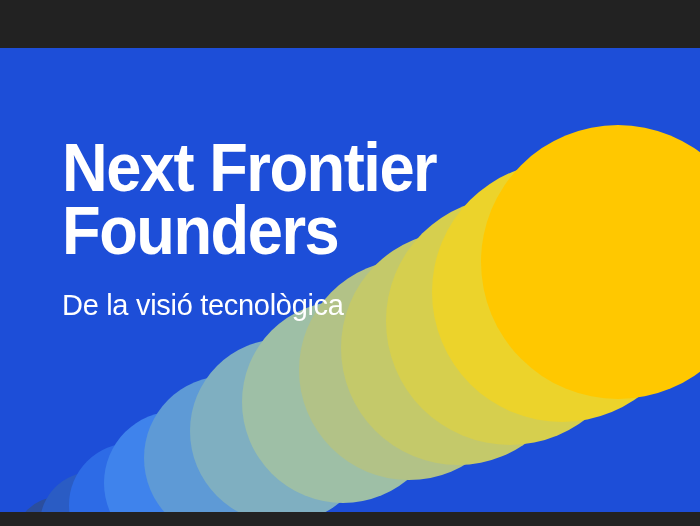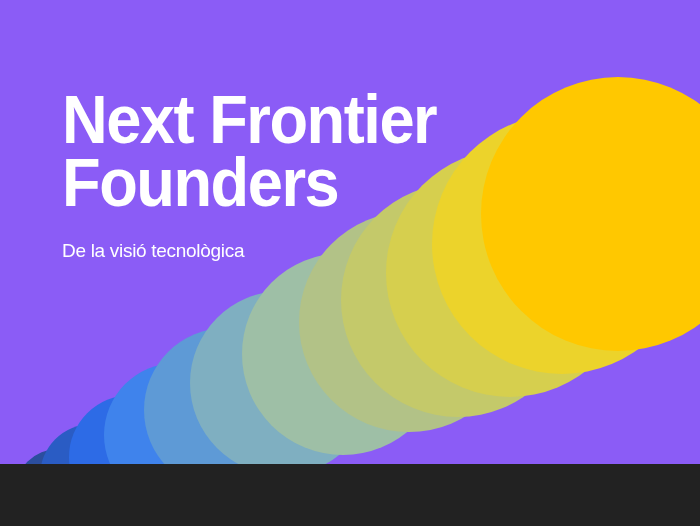--- a/index.html
+++ b/index.html
@@ -38,33 +38,33 @@
     letter-spacing: -1.6px;
     margin: 0;
     transform: scaleX(0.93);
     transform-origin: left center;
     white-space: nowrap;
   }
   .subtitle {
     color: #FFFFFF;
     font-family: "Liberation Sans", sans-serif;
     font-weight: 400;
-    font-size: 19px;
+    font-size: 29px;
     line-height: 1.28;
     letter-spacing: -0.3px;
     margin: 0;
     padding-top: 25px;
     max-width: 350px;
   }
   .sub-line { display: block; white-space: nowrap; }
 </style>
 </head>
 <body>
 
-<div id="poster" style="width: 700px; height: 464px; background: #8b5cf6;">
+<div id="poster" style="width: 700px; height: 464px; background: #1d4ed8; margin-top: 48px;">
 
   <svg id="trail-layer" viewBox="0 0 700 526" preserveAspectRatio="none" aria-hidden="true">
     <g id="trail-circles">
         <circle cx="8" cy="516" r="26" fill="#3C3C6B" fill-opacity="1"></circle>
         <circle cx="30" cy="505" r="34" fill="#2F4484" fill-opacity="1"></circle>
         <circle cx="58" cy="492" r="43" fill="#2B4E9E" fill-opacity="1"></circle>
         <circle cx="92" cy="476" r="52" fill="#2A5CC4" fill-opacity="1"></circle>
         <circle cx="131" cy="457" r="62" fill="#2D6BE6" fill-opacity="1"></circle>
         <circle cx="176" cy="435" r="72" fill="#3F83EC" fill-opacity="1"></circle>
         <circle cx="226" cy="410" r="82" fill="#5E9AD6" fill-opacity="1"></circle>

